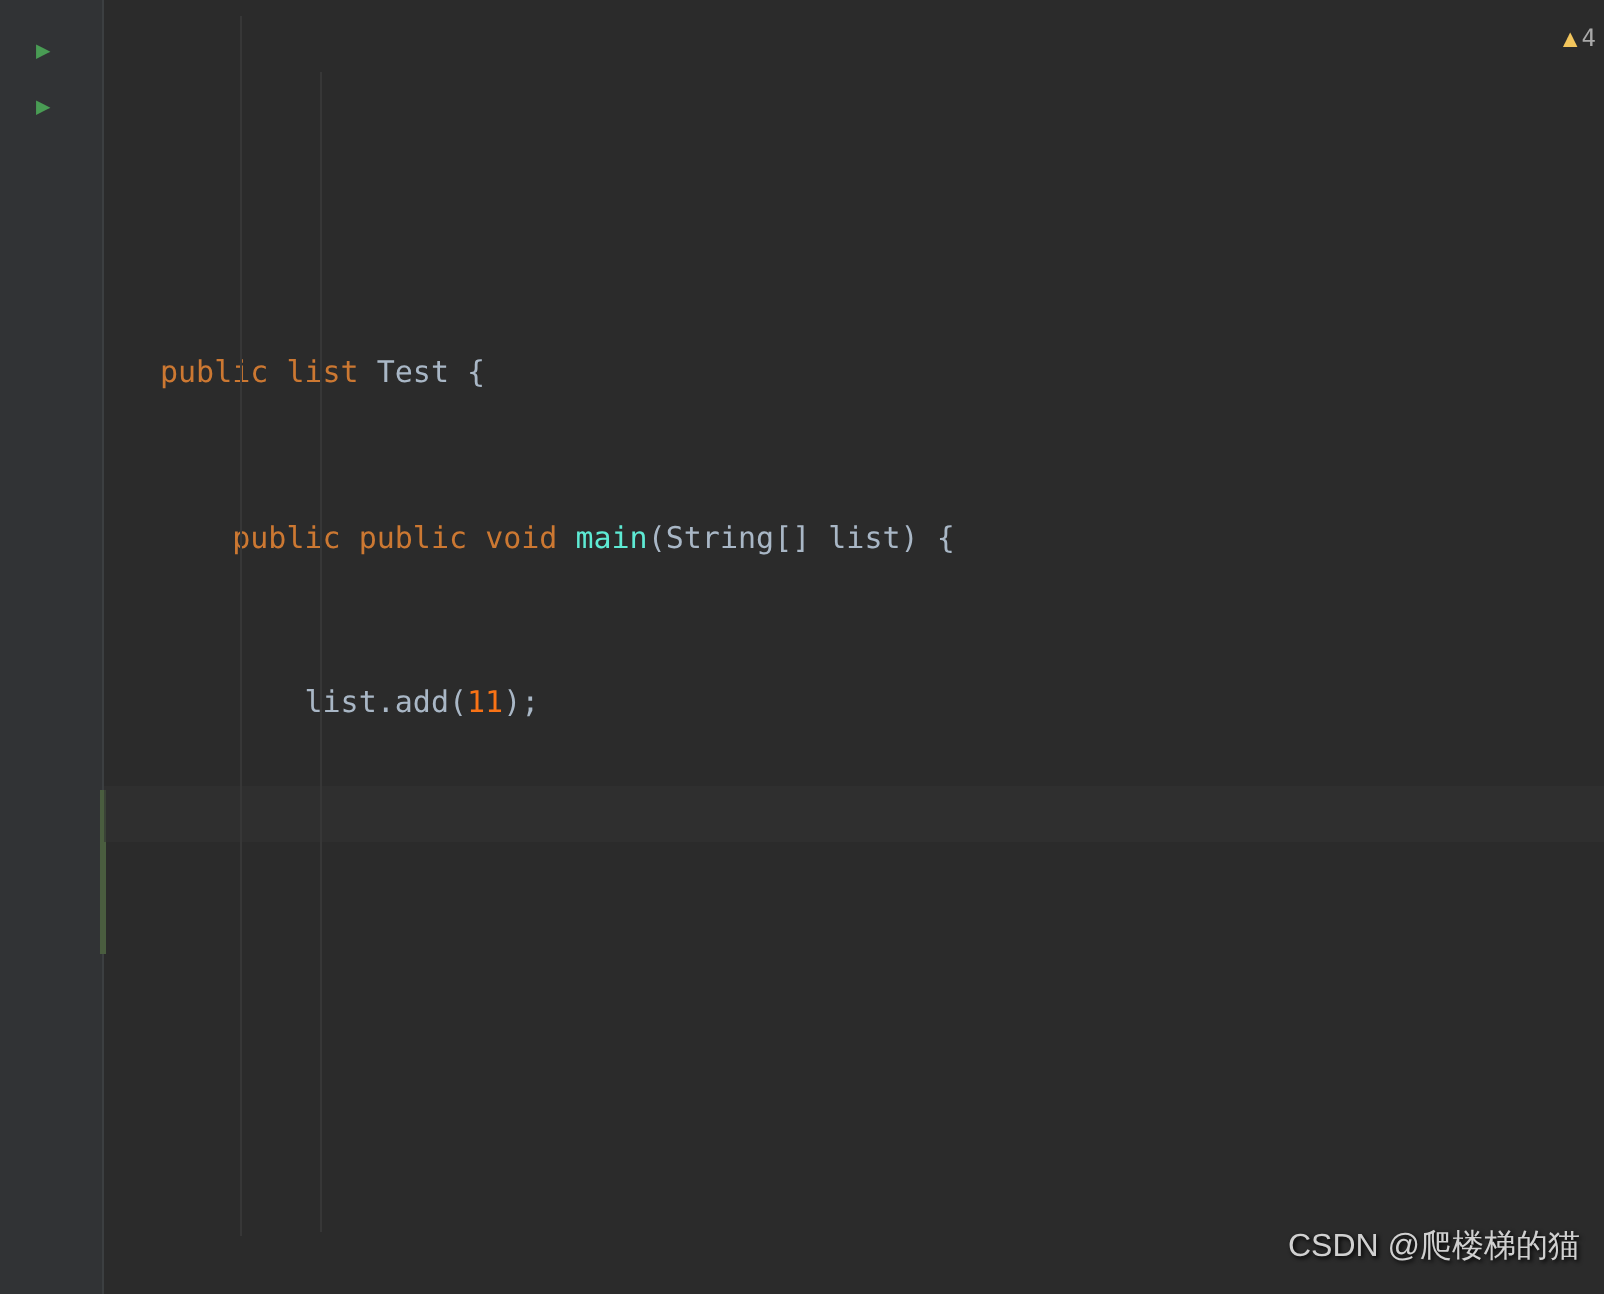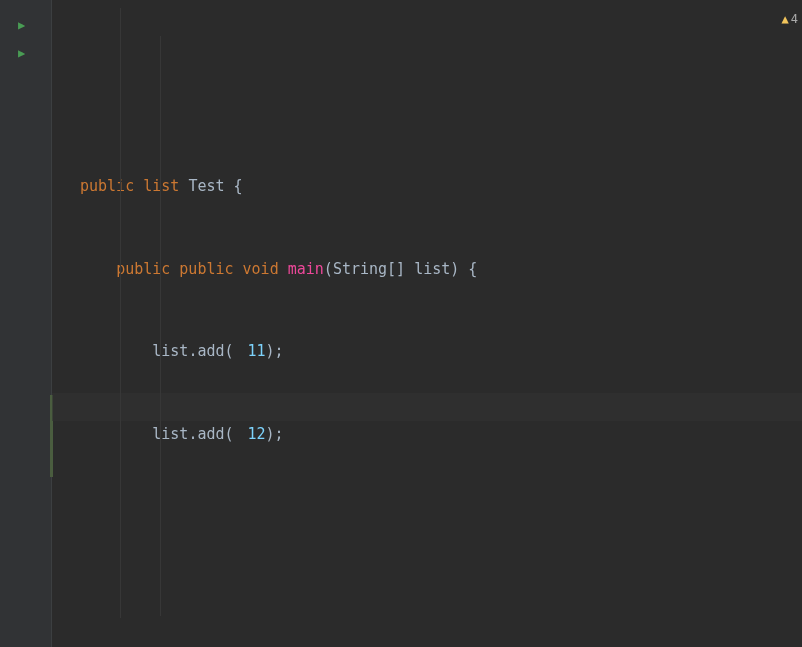--- a/index.html
+++ b/index.html
@@ -46,22 +46,22 @@
       top: 8px;
     }
     .line-highlight {
       position: absolute;
       left: 0;
       width: 100%;
       height: 27.5px;
       background: rgba(50,50,50,0.6);
     }
     .kw { color: #cc7832; }
-    .method { color: #ec4899; }
-    .num { color: #7dd3fc; margin-left: 14px; }
+    .method { color: #5eead4; }
+    .num { color: #f97316; }
     .warning-badge {
       position: absolute;
       top: 6px;
       right: 4px;
       display: flex;
       align-items: center;
       gap: 2px;
       color: #a9a9a9;
       font-size: 12px;
     }
@@ -93,21 +93,20 @@
   </div>
 
   <div class="code">
     <div class="line-highlight" style="top:393px"></div>
     <div class="indent-guide" style="left:68px;height:610px"></div>
     <div class="indent-guide" style="left:108px;height:580px;top:36px"></div>
 
     <div class="line"><span class="kw">public</span> <span class="kw">list</span> <span>Test</span> {</div>
     <div class="line">    <span class="kw">public</span> <span class="kw">public</span> <span class="kw">void</span> <span class="method">main</span>(<span>String</span>[] <span>list</span>) {</div>
     <div class="line">        <span>list</span>.<span>add</span>(<span class="num">11</span>);</div>
-    <div class="line">        <span>list</span>.<span>add</span>(<span class="num">12</span>);</div>
     
     
     
     
     
     
     
     
     
     
@@ -118,13 +117,14 @@
     
     
     
   </div>
 
   <div class="warning-badge">
     <span class="warn-icon">▲</span>
     <span>4</span>
   </div>
 
+  <div class="watermark">CSDN @爬楼梯的猫</div>
 </div>
 
 </body></html>

